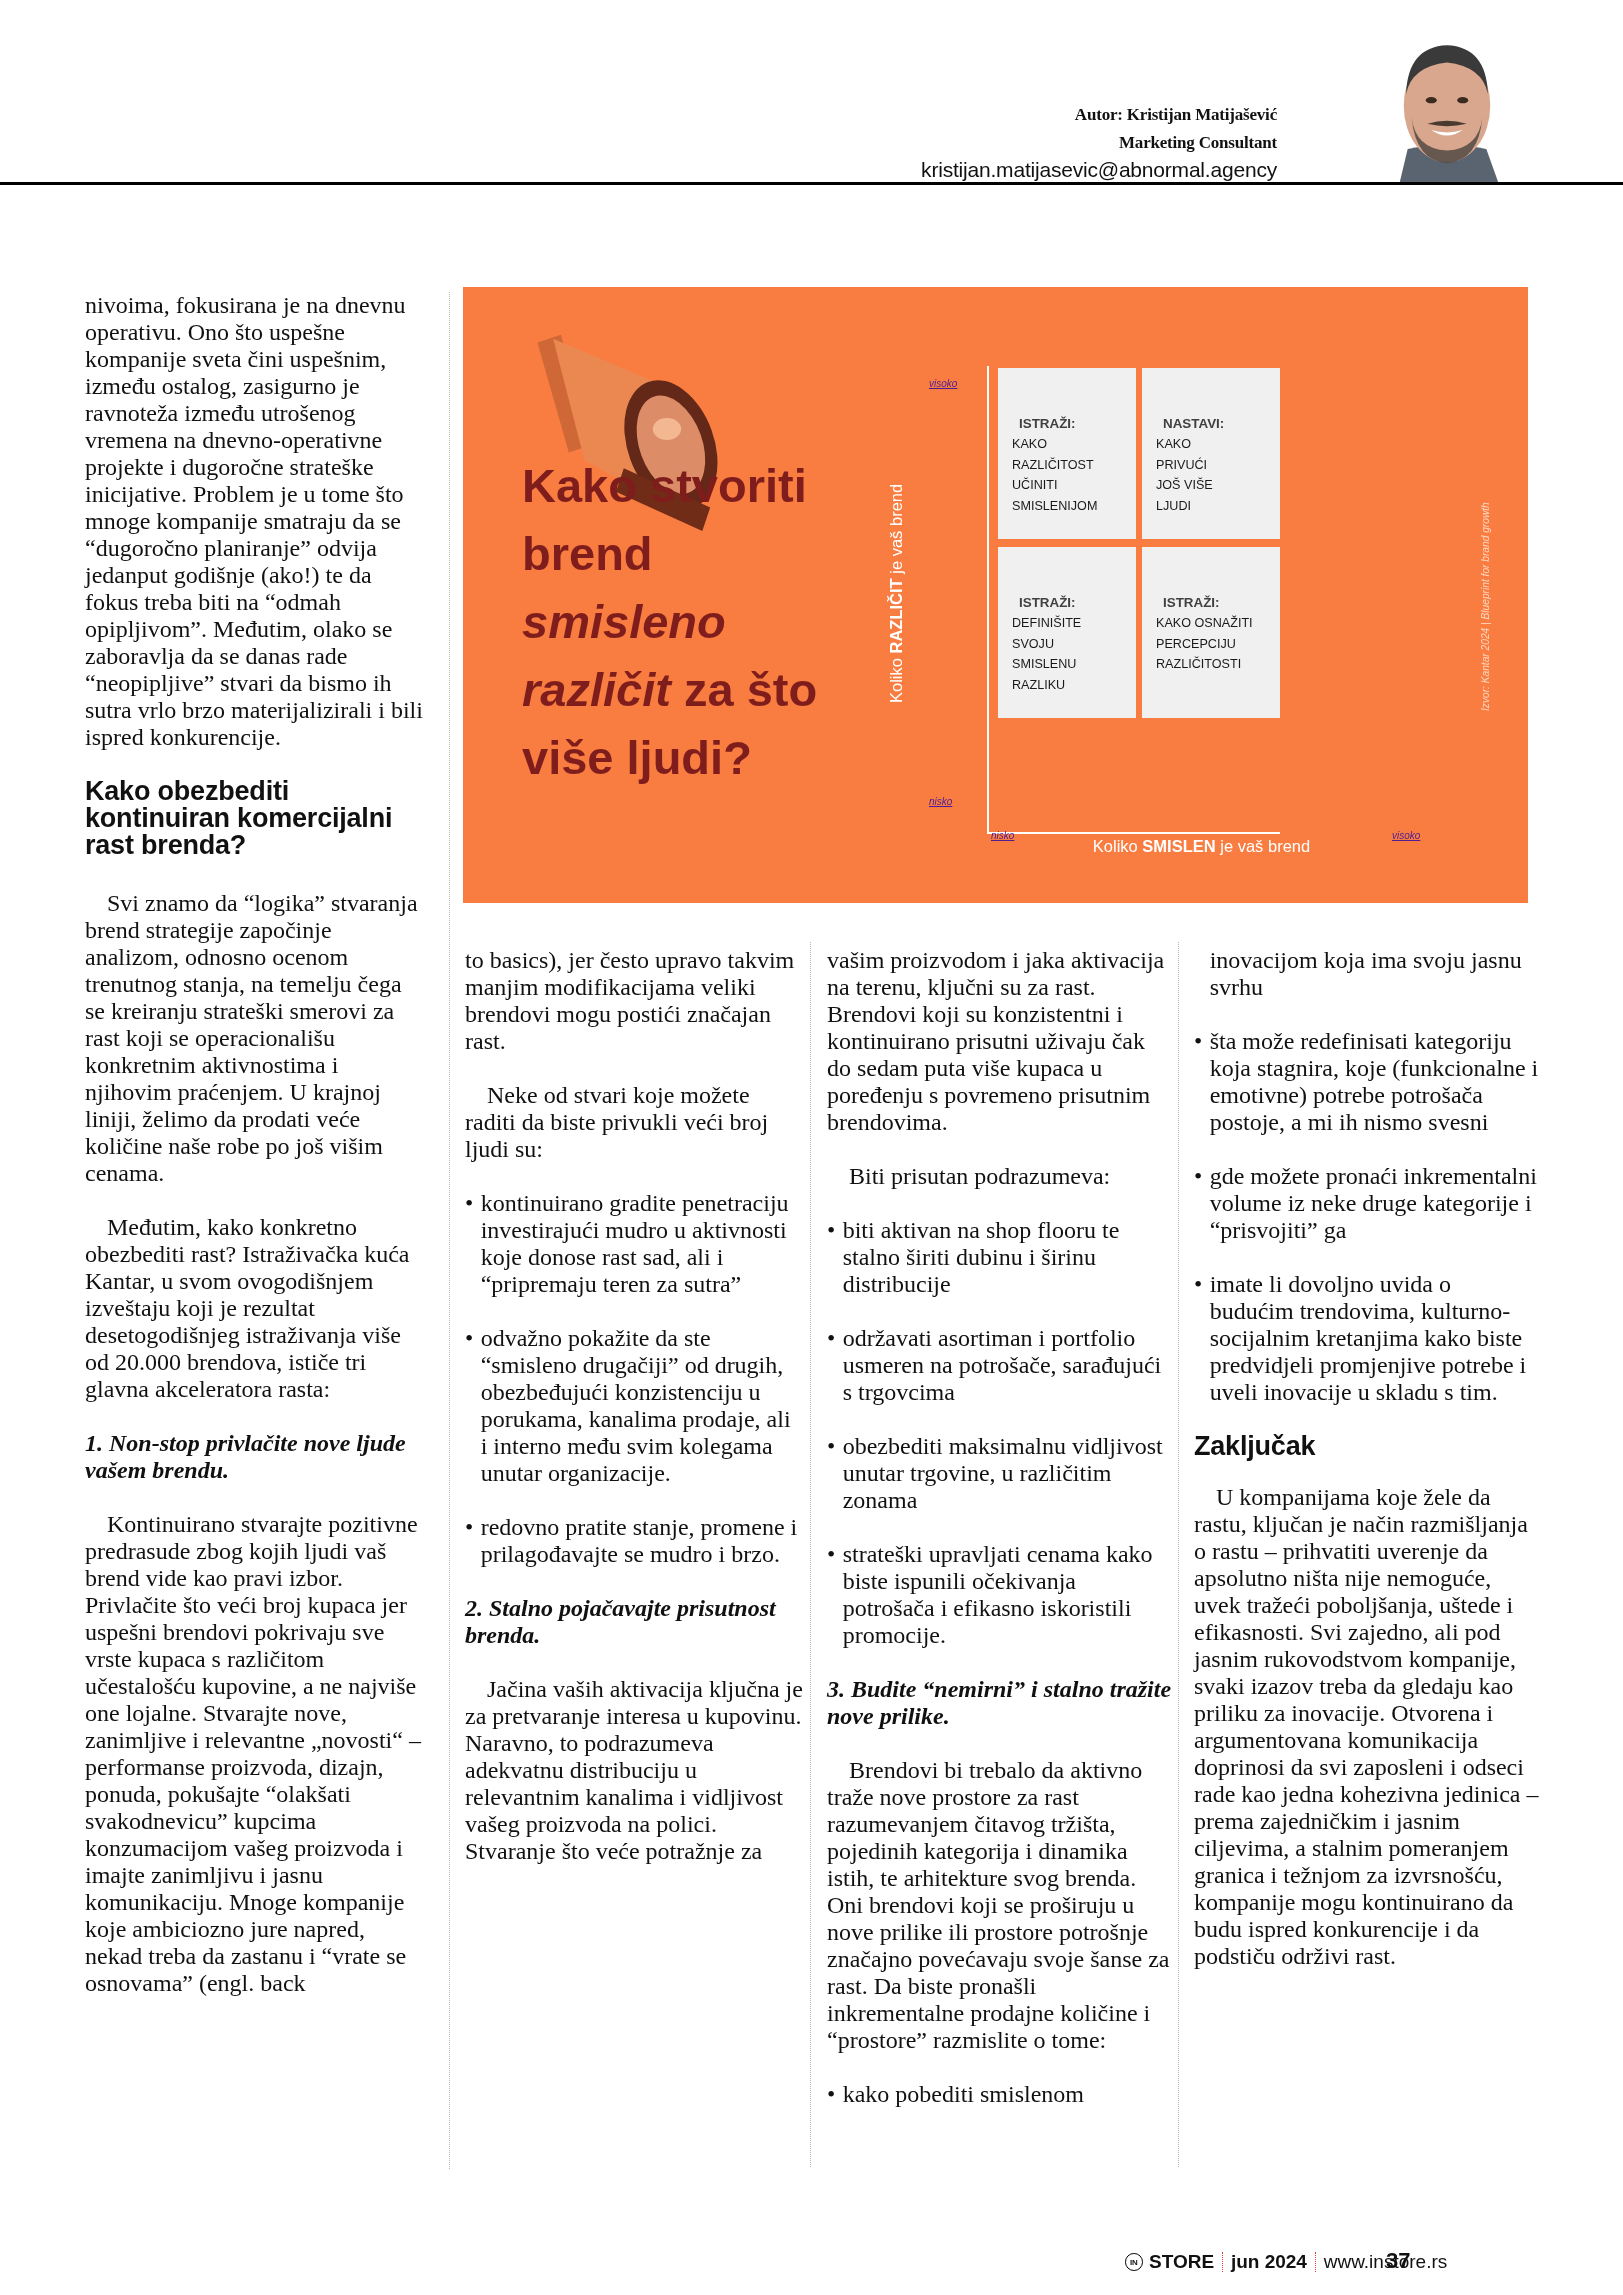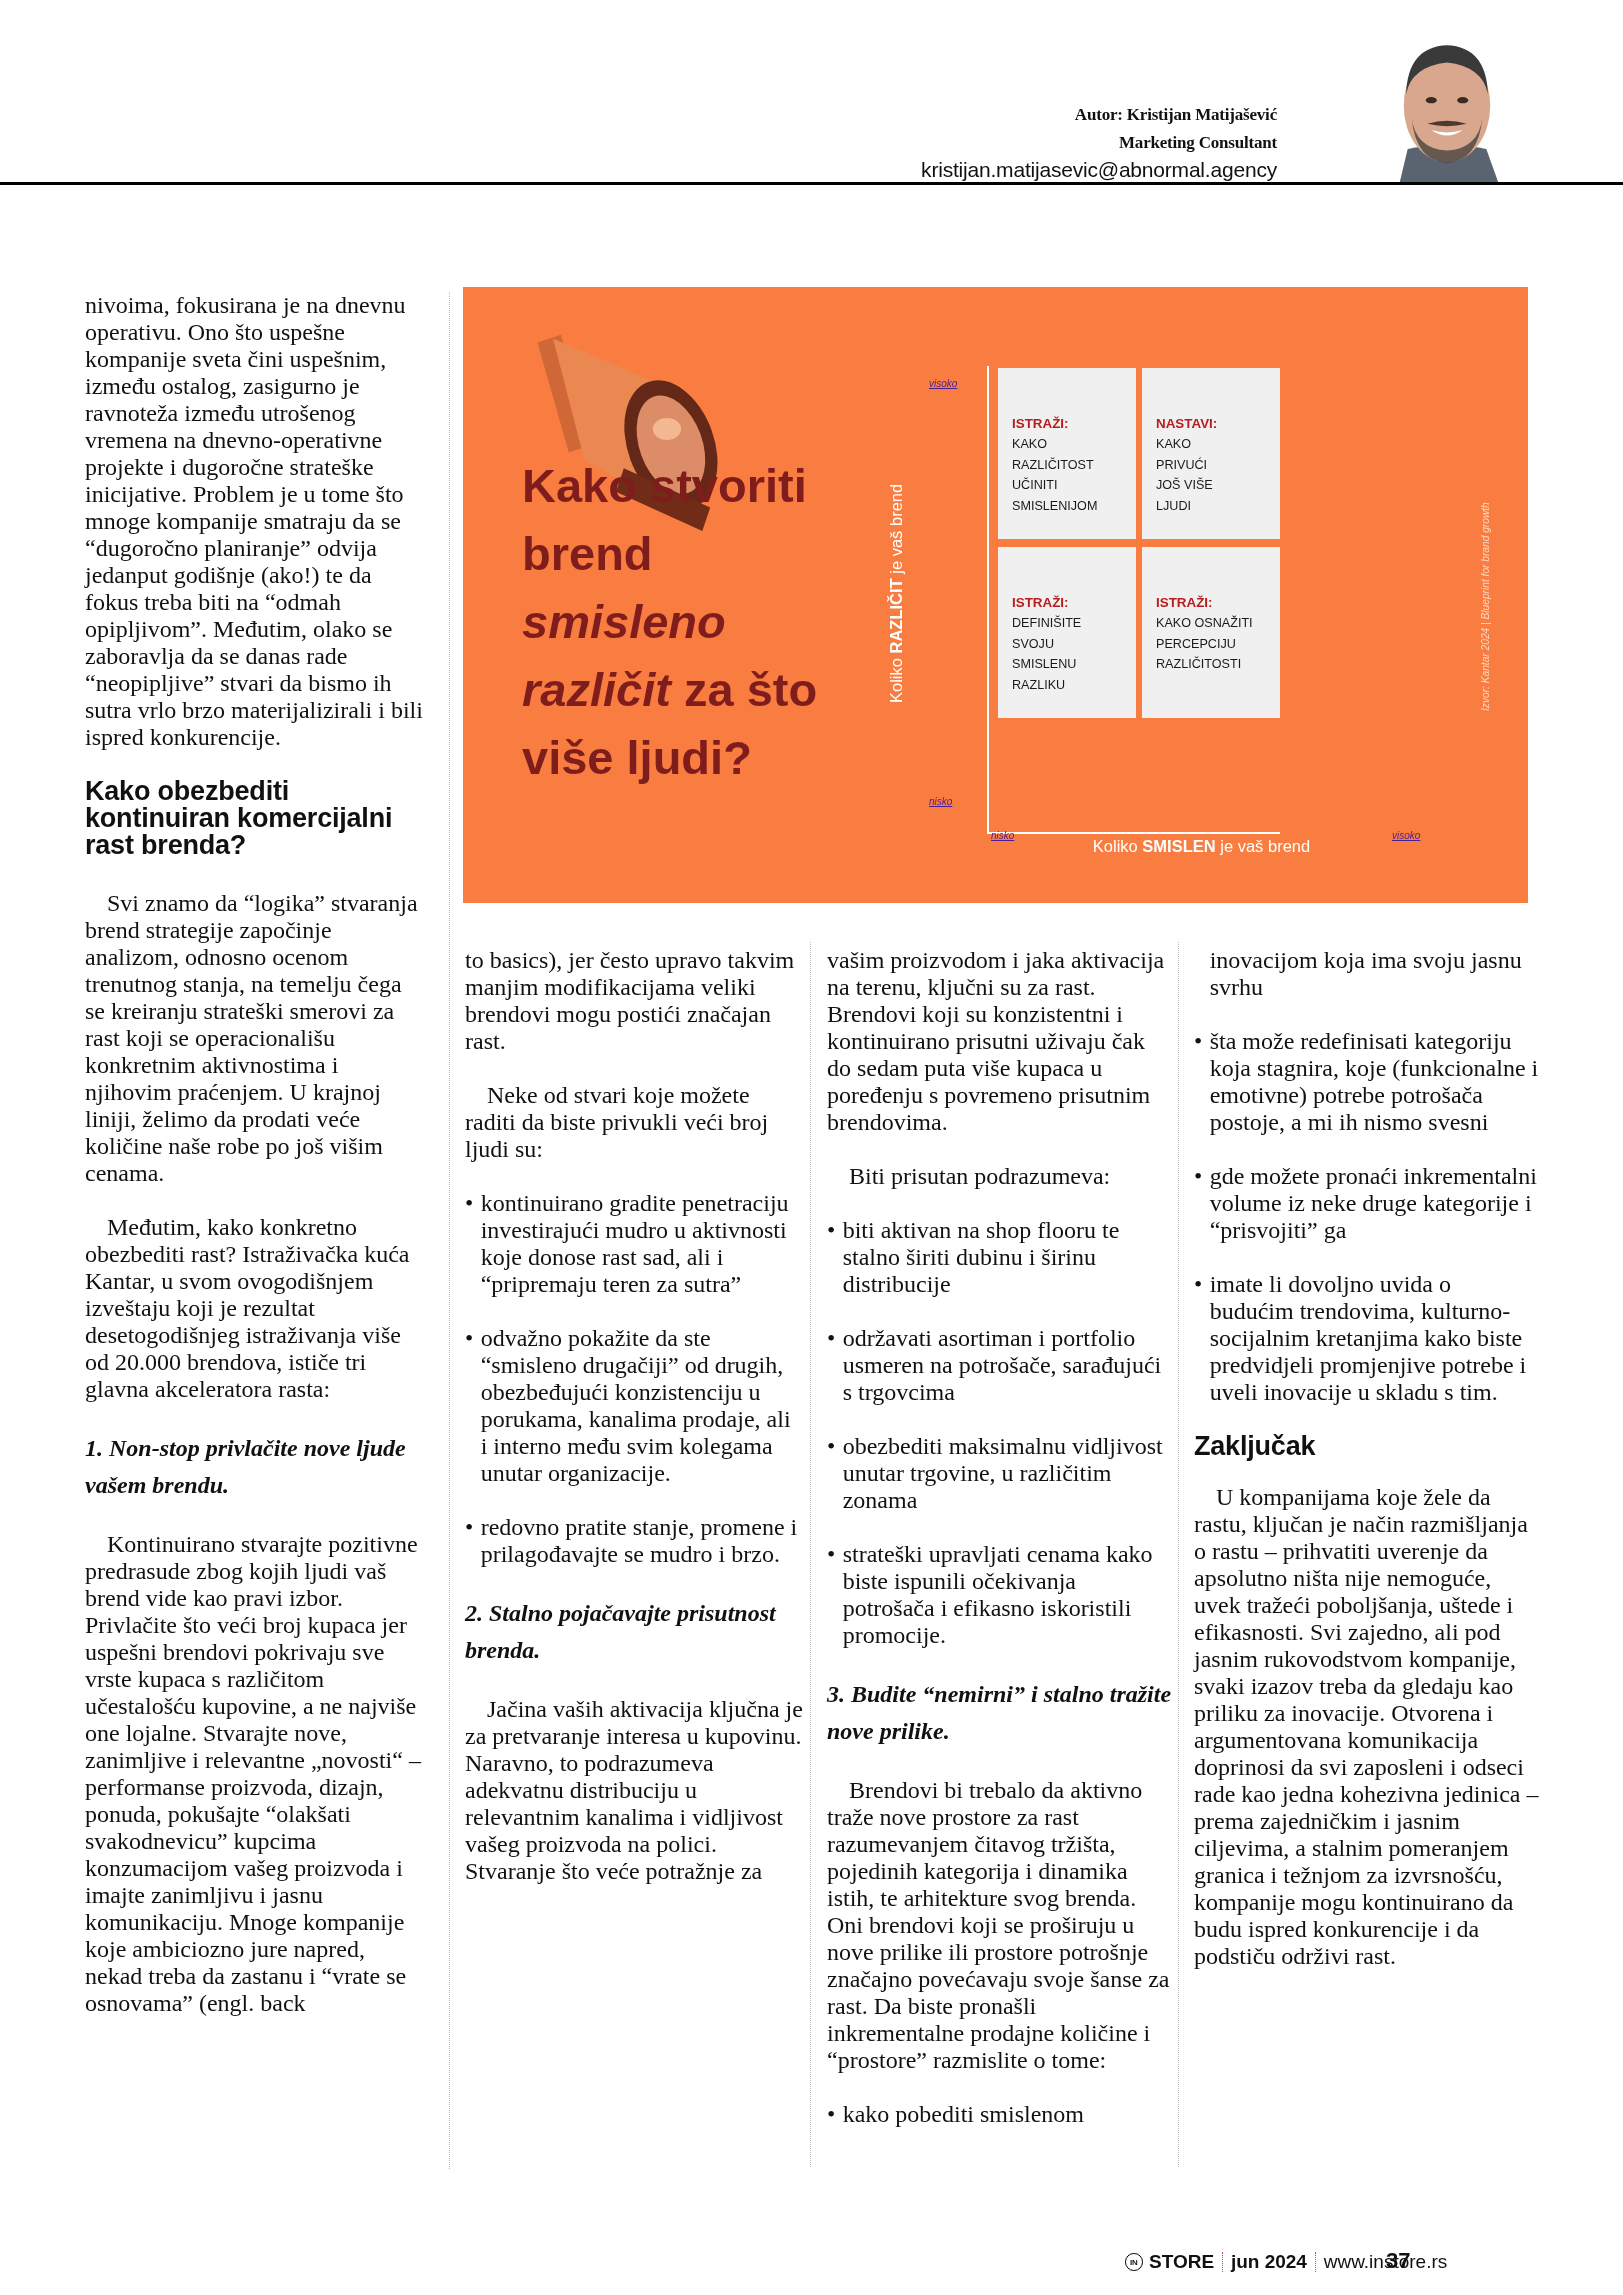--- a/index.html
+++ b/index.html
@@ -21,21 +21,21 @@
   .col2 { left: 465px; top: 947px; width: 338px; }
   .col3 { left: 827px; top: 947px; width: 346px; }
   .col4 { left: 1194px; top: 947px; width: 346px; }
 
   .divider { position: absolute; top: 942px; width: 0; height: 1225px; border-left: 1.6px dotted #b8b8b8; }
   .divider.d1 { left: 449px; top: 292px; height: 1877px; }
   .divider.d2 { left: 810px; }
   .divider.d3 { left: 1178px; }
 
   .section-heading { font-family: "Liberation Sans", sans-serif; font-weight: bold; font-size: 27px; line-height: 27px; margin: 0 0 31px 0; letter-spacing: -0.2px; }
-  .sub-heading { font-family: "Liberation Serif", serif; font-weight: bold; font-style: italic; font-size: 24px; line-height: 37px; margin: 0 0 27px 0; }
+  .sub-heading { font-family: "Liberation Serif", serif; font-weight: bold; font-style: italic; font-size: 24px; line-height: 27px; margin: 0 0 27px 0; }
 
   ul.bullets { list-style: none; padding: 0; margin: 0 0 27px 0; }
   ul.bullets li { position: relative; padding-left: 15.7px; margin: 0 0 27px 0; }
   ul.bullets li::before { content: "\2022"; position: absolute; left: 0; top: 0; font-size: 23.6px; }
 
   
   .infobox { position: absolute; left: 463px; top: 287px; width: 1065px; height: 616px; background: #f97d40; overflow: hidden; }
   .megaphone { position: absolute; left: 43px; top: 23.6px; width: 267px; height: 236px; }
   .info-title { position: absolute; left: 59px; top: 165px; width: 393px; color: #7f1d1d; font-family: "Liberation Sans", sans-serif; font-weight: bold; font-size: 47px; line-height: 68px; }
   .info-title .it { font-style: italic; }
@@ -53,21 +53,21 @@
   .x-axis-line { position: absolute; left: 524px; top: 545px; width: 294px; height: 1.6px; background: #fff; }
   .x-axis-line { width: 293px; }
 
   .quad { position: absolute; width: 137px; height: 171px; background: #f0f0f0; padding: 0; box-sizing: border-box; }
   .q-tl { left: 535px; top: 81px; width: 138px; height: 171px; }
   .q-tr { left: 679px; top: 81px; width: 138px; height: 171px; }
   .q-bl { left: 535px; top: 260px; width: 138px; height: 171px; }
   .q-br { left: 679px; top: 260px; width: 138px; height: 171px; }
   .quad-inner { position: absolute; left: 14px; top: 46px; font-family: "Liberation Sans", sans-serif; font-size: 12.6px; line-height: 20.4px; color: #1a1a1a; }
   .q-bl .quad-inner, .q-br .quad-inner { top: 46px; }
-  .quad-head { color: #b91c1c; font-weight: bold; font-size: 13.4px; }
+  .quad-head { color: #404040; font-weight: bold; font-size: 13.4px; margin-left: 7px; }
 
   .source-note { position: absolute; left: 1017px; top: 424px; transform: rotate(-90deg); transform-origin: left top; color: #ffd9c4; font-family: "Liberation Sans", sans-serif; font-style: italic; font-size: 10.2px; white-space: nowrap; width: 251px; }
 
   
   .footer { position: absolute; left: 1125px; top: 2248px; height: 28px; display: flex; align-items: center; font-family: "Liberation Sans", sans-serif; font-size: 19px; }
   .footer .logo-in { display: inline-flex; align-items: center; justify-content: center; width: 15.7px; height: 15.7px; border: 1.6px solid #000; border-radius: 50%; font-size: 7.9px; font-weight: bold; margin-right: 6.3px; }
   .footer .store { font-weight: bold; font-size: 19px; }
   .footer .sep { display: inline-block; height: 20.4px; border-left: 1.6px dotted #e53935; margin: 0 7.9px; }
   .footer .issue { font-weight: bold; font-size: 19px; }
   .footer .site { font-size: 19px; }

